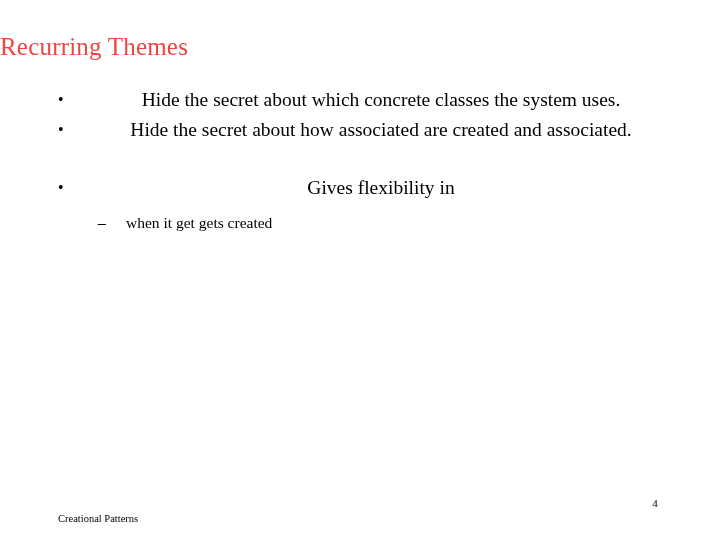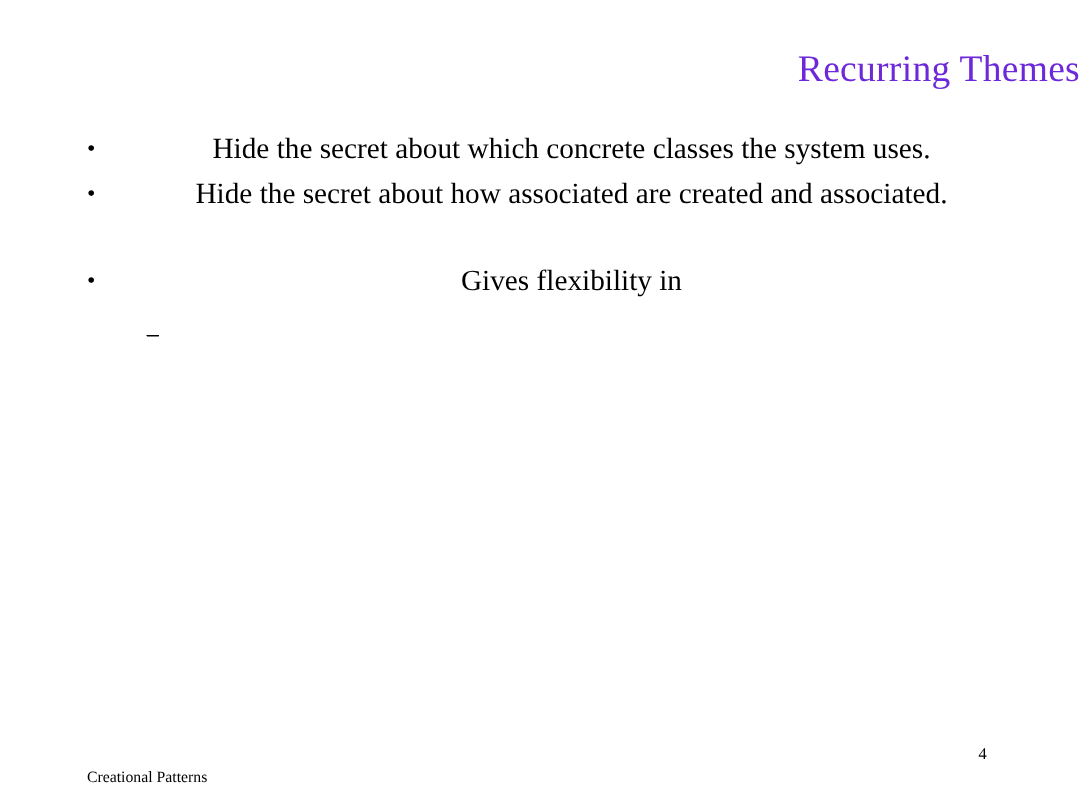--- a/index.html
+++ b/index.html
@@ -25,26 +25,26 @@
     height: 540px;
     background: #ffffff;
   }
 
   
   .slide-title {
     position: absolute;
     left: 0;
     top: 32px;
     width: 720px;
-    text-align: right;
+    text-align: left;
     font-size: 25px;
     line-height: 30px;
     font-weight: normal;
     letter-spacing: 0.2px;
-    color: #6d28d9;
+    color: #ef4444;
   }
 
   
   .body-area {
     position: absolute;
     left: 50px;
     top: 85px;
     width: 624px;
   }
 
@@ -164,20 +164,21 @@
         <div class="l2">
           <span class="marker">–</span>
         </div>
 
         <div class="l2">
           <span class="marker">–</span>
         </div>
 
         <div class="l2">
           <span class="marker">–</span>
+          <span class="text">when it get gets created</span>
         </div>
 
       </div>
 
     </div>
   </div>
 
   <div class="footer">
     <div class="footer-left">Creational Patterns</div>
     <div class="footer-right">4</div>

